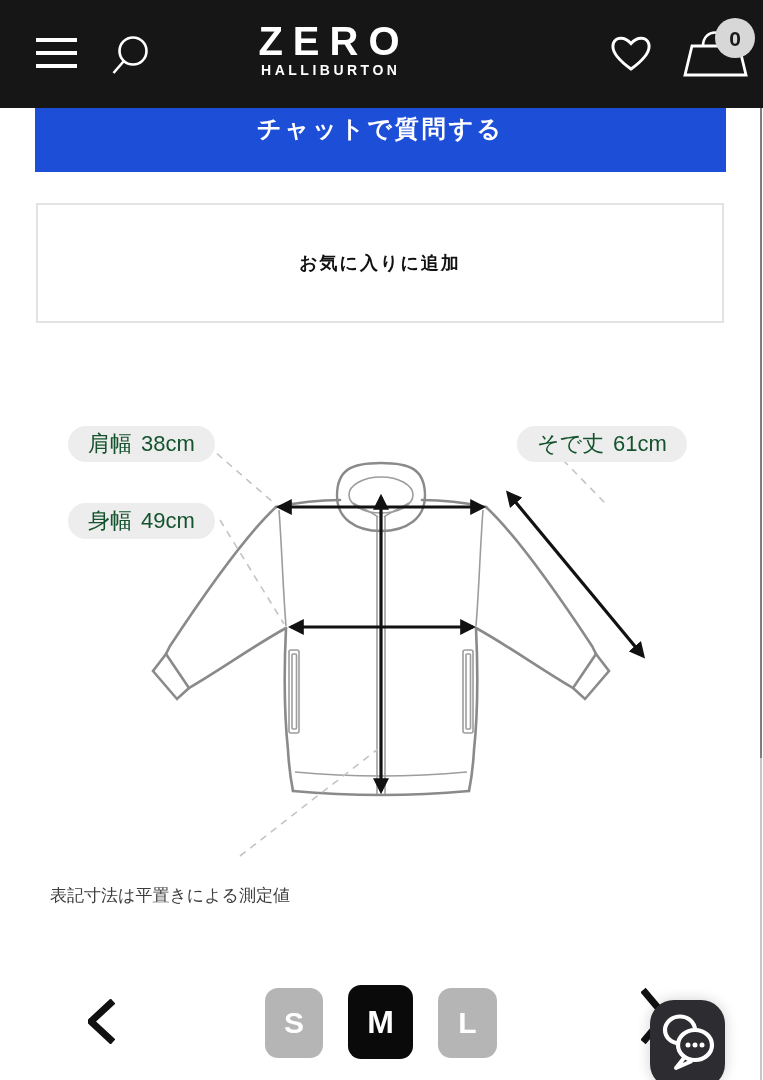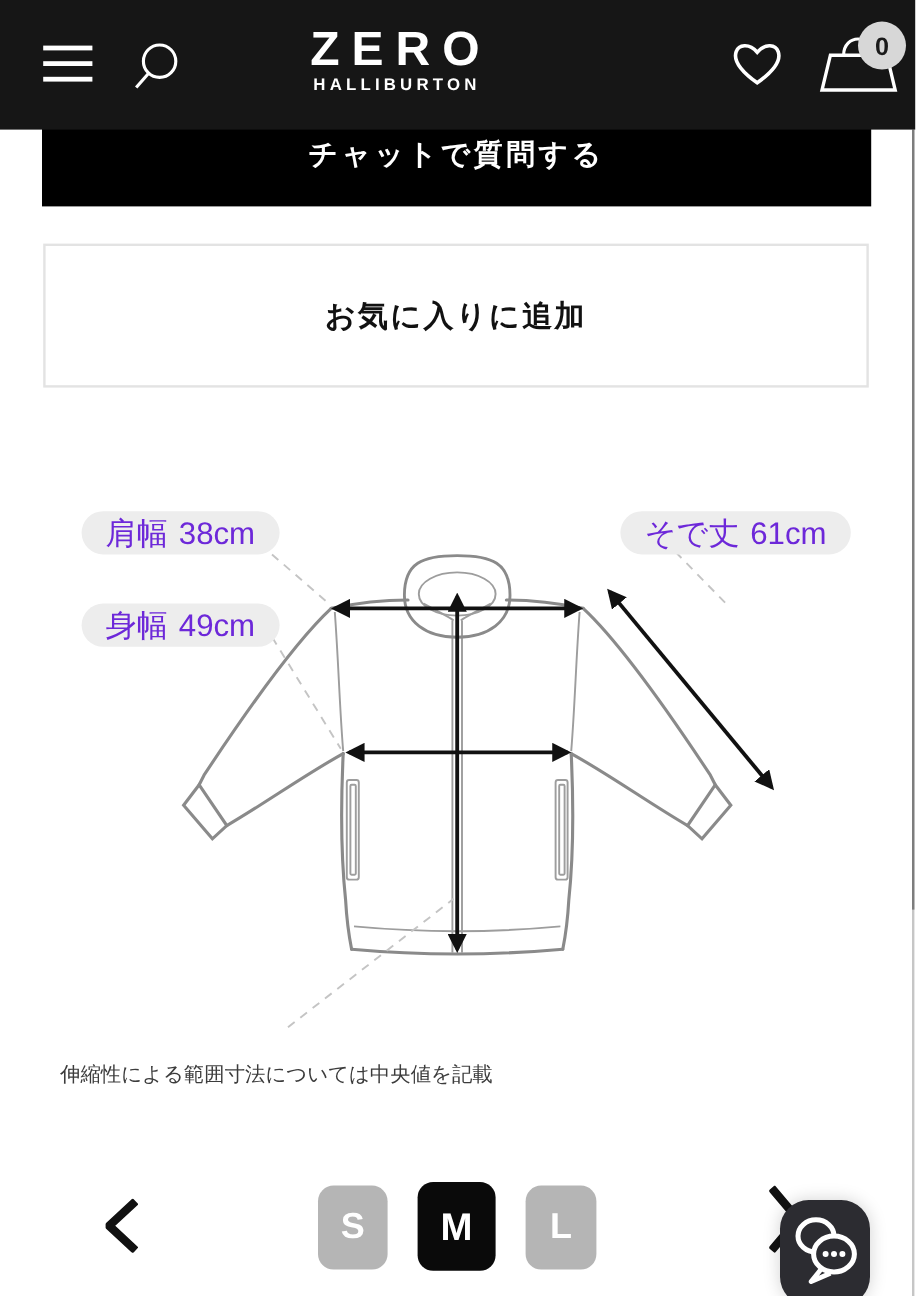--- a/index.html
+++ b/index.html
@@ -12,31 +12,31 @@
   .hamburger span{position:absolute;left:0;width:41px;height:4px;background:#fff;}
   .hamburger span:nth-child(1){top:0;}
   .hamburger span:nth-child(2){top:13px;}
   .hamburger span:nth-child(3){top:26px;}
   .logo{position:absolute;left:0;top:0;width:618px;text-align:center;color:#fff;margin-left:20px;}
   .logo-top{margin-top:20px;font-size:40px;font-weight:700;letter-spacing:10px;text-indent:10px;line-height:42px;}
   .logo-bottom{font-size:14px;font-weight:700;letter-spacing:3.5px;text-indent:3.5px;line-height:17px;}
   .icon-abs{position:absolute;}
 
   
-  .chat-btn{position:absolute;left:35px;top:85px;width:691px;height:87px;background:#000000;z-index:1;
+  .chat-btn{position:absolute;left:35px;top:85px;width:691px;height:87px;background:#1d4ed8;z-index:1;
             display:flex;align-items:center;justify-content:center;color:#fff;font-size:24px;font-weight:700;
             letter-spacing:3px;cursor:pointer;}
   .fav-btn{position:absolute;left:36px;top:203px;width:688px;height:120px;background:#fff;border:2px solid #e3e3e3;
            box-sizing:border-box;display:flex;align-items:center;justify-content:center;color:#111;
-           font-size:25px;font-weight:700;letter-spacing:2px;cursor:pointer;}
+           font-size:18px;font-weight:700;letter-spacing:2px;cursor:pointer;}
 
   
   .diagram-svg{position:absolute;left:0;top:400px;width:763px;height:500px;}
   .pill{position:absolute;height:36px;background:#ededed;border-radius:18px;display:flex;align-items:center;
-        justify-content:center;padding:0 20px;color:#6d28d9;font-size:26px;white-space:nowrap;}
+        justify-content:center;padding:0 20px;color:#14532d;font-size:22px;white-space:nowrap;}
   .pill .val{margin-left:9px;}
   .pill-shoulder{left:68px;top:426px;}
   .pill-sleeve{left:517px;top:426px;align-items:center;}
   .pill-width{left:68px;top:503px;}
   .pill-length{left:93px;top:851px;}
   .notes{position:absolute;left:50px;top:884px;color:#3c3c3c;font-size:17px;line-height:24px;}
 
   
   .back-chevron{position:absolute;left:88px;top:999px;cursor:pointer;}
   .next-chevron{position:absolute;left:641px;top:988px;z-index:2;cursor:pointer;}
@@ -148,21 +148,21 @@
   <div class="pill pill-sleeve">
     <span>そで丈</span>
     <span class="val">61cm</span>
   </div>
   <div class="pill pill-width">
     <span>身幅</span>
     <span class="val">49cm</span>
   </div>
 
   <div class="notes">
-    <div>伸縮性による範囲寸法については中央値を記載</div>
+    <div>表記寸法は平置きによる測定値</div>
   </div>
 
   <svg class="back-chevron" width="27" height="45" viewBox="0 0 27 45">
     <polyline points="25,2 3,22.5 25,43" fill="none" stroke="#111" stroke-width="7" stroke-linecap="butt" stroke-linejoin="miter"></polyline>
   </svg>
 
   <div class="size-btn size-s">S</div>
   <div class="size-btn size-m">M</div>
   <div class="size-btn size-l">L</div>
 

